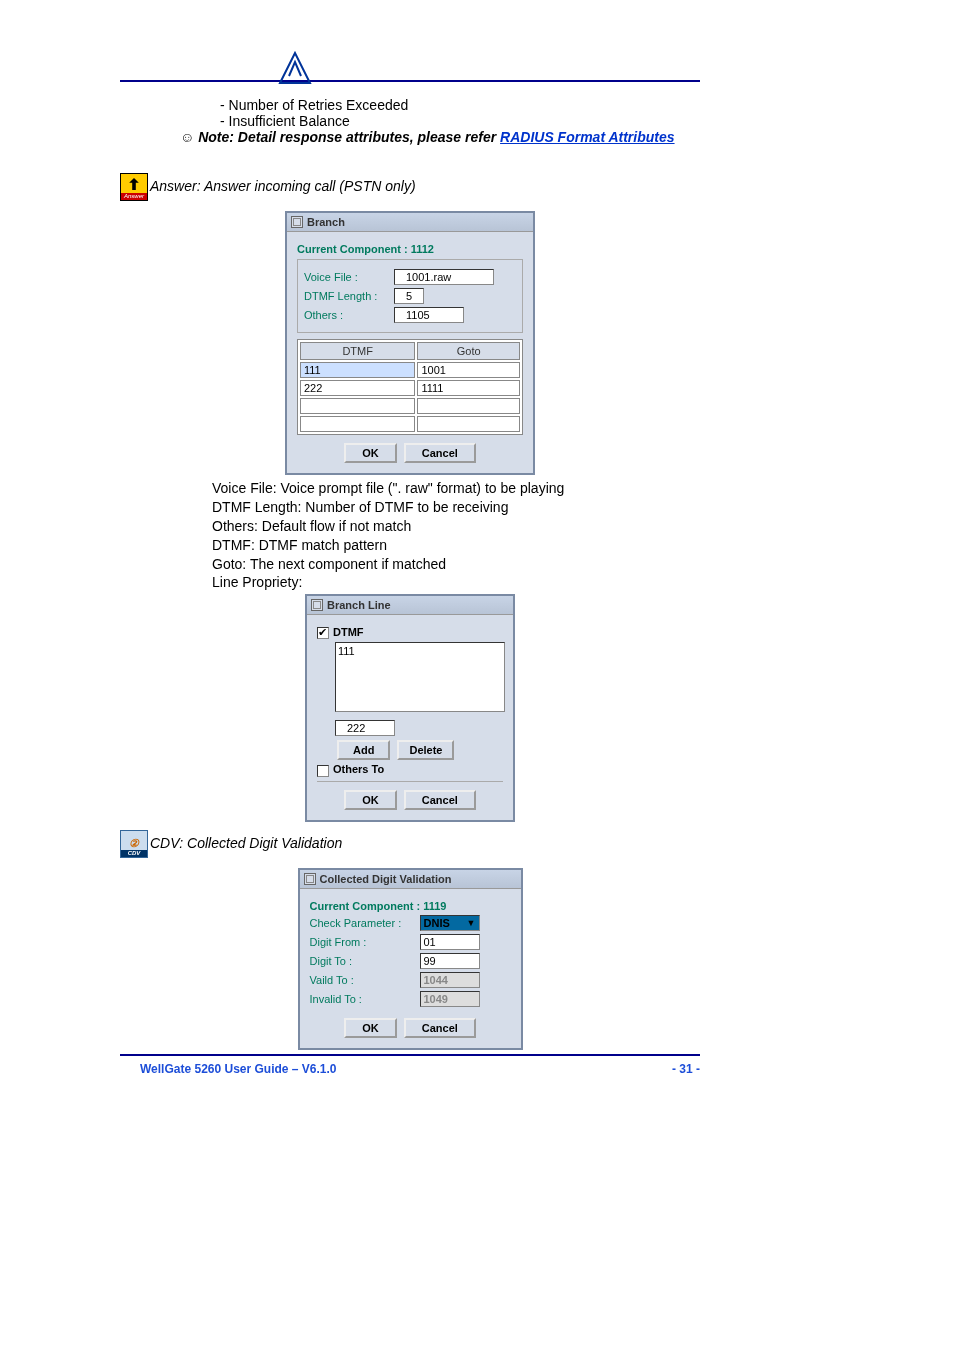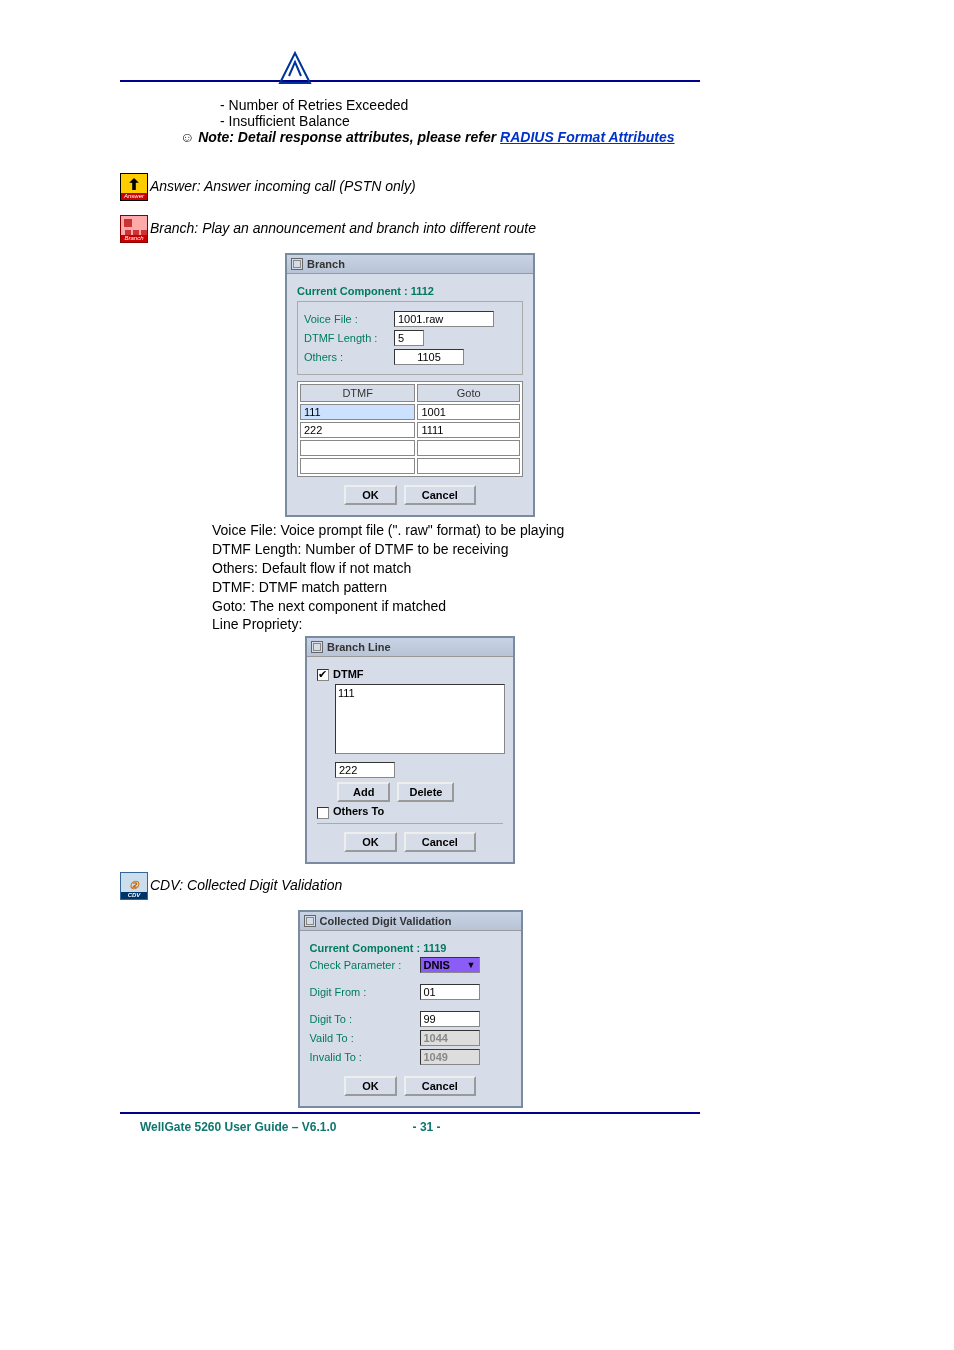--- a/index.html
+++ b/index.html
@@ -23,38 +23,38 @@
   .branch-icon-label{position:absolute;bottom:0;left:0;right:0;font-size:6px;background:#cc0000;color:#fff;text-align:center;line-height:7px;}
   .cdv-icon { width: 28px; height: 28px; background: #ccddee; border: 1px solid #336699; position: relative; display:flex;align-items:center;justify-content:center;font-size:11px;font-weight:bold;color:#cc6600; }
   .cdv-icon-label{position:absolute;bottom:0;left:0;right:0;font-size:6px;background:#003366;color:#fff;text-align:center;line-height:7px;}
   .line-block { margin-top: 14px; margin-bottom: 10px; font-style: italic; }
   .dialog { border: 2px solid #7a8aa3; background: #d6dde9; font-family: Arial; font-size: 11px; margin: 0 auto; }
   .dialog-title { background: linear-gradient(#c8d4e6,#b8c4d6); padding: 3px 4px; font-weight: bold; color: #333; border-bottom: 1px solid #999; display:flex;align-items:center;gap:4px; }
   .dialog-title .tb-icon{width:12px;height:12px;border:1px solid #666;background:#d6dde9;position:relative;}
   .dialog-title .tb-icon::after{content:"";position:absolute;left:1px;top:1px;right:1px;bottom:1px;border:1px solid #888;}
   .dialog-body { padding: 8px 10px; }
   .green-lbl { color: #007a5e; display:inline-block; width: 90px; }
-  .inset-field { background:#fff; border:1px inset #888; padding:1px 3px; display:inline-block; min-width:100px; font-size:11px; }
+  .inset-field { background:#fff; border:1px inset #888; padding:1px 11px; display:inline-block; min-width:100px; font-size:11px; }
   .row{margin:3px 0;}
   .dlg-table{width:100%; border:1px solid #888; background:#fff; margin-top:6px;}
   .dlg-table th{background:#d6dde9;border:1px solid #888;font-weight:normal;padding:2px;color:#333;}
   .dlg-table td{border:1px solid #888;padding:1px 3px;height:16px;}
   .btn-row{text-align:center;padding:8px 0 2px;}
   .btn{background:#d6dde9;border:2px outset #eee;padding:2px 16px;font-size:11px;font-weight:bold;margin:0 2px;cursor:pointer;}
   .center-wrap{display:flex;justify-content:center;}
   .para-block{margin-left:92px;margin-top:4px;line-height:1.35;}
   .check{display:inline-block;width:12px;height:12px;border:1px inset #888;background:#fff;margin-right:4px;vertical-align:middle;position:relative;}
   .check.ck::after{content:"✔";position:absolute;left:0;top:-2px;font-size:11px;}
   .listbox{background:#fff;border:1px inset #888;width:170px;height:70px;padding:2px;}
-  .small-field{background:#fff;border:1px inset #888;padding:1px 3px;width:60px;display:inline-block;margin-top:8px;}
-  .combo{background:#8b5cf6;border:1px inset #888;padding:1px 3px;width:60px;display:inline-flex;justify-content:space-between;align-items:center;}
+  .small-field{background:#fff;border:1px inset #888;padding:1px 3px;width:60px;display:inline-block;}
+  .combo{background:#0369a1;border:1px inset #888;padding:1px 3px;width:60px;display:inline-flex;justify-content:space-between;align-items:center;}
   .combo .arrow{font-size:9px;}
   .disabled-field{background:#ddd;border:1px inset #888;padding:1px 3px;width:60px;display:inline-block;color:#888;font-weight:bold;}
   .bottom-rule{border-top:2px solid #00008b;margin-top:4px;}
-  .footer{display:flex;justify-content:flex-start;gap:76px;font-size:12px;font-weight:bold;color:#0f766e;margin-top:6px;padding-left:20px;}
+  .footer{display:flex;justify-content:space-between;gap:76px;font-size:12px;font-weight:bold;color:#1d4ed8;margin-top:6px;padding-left:20px;}
 </style>
 </head>
 <body>
 
 <div class="page">
   <div class="logo-area">
     <svg class="logo-svg" viewBox="0 0 40 40">
         <path d="M5 35 L20 5 L35 35 Z" fill="none" stroke="#003399" stroke-width="2"></path>
         <path d="M14 28 L20 14 L26 28" fill="none" stroke="#003399" stroke-width="2"></path>
       </svg>
@@ -66,41 +66,33 @@
   <div style="margin-left:60px;">
     <span class="bold">☺ Note: Detail response attributes, please refer </span><a href="#" class="link">RADIUS Format Attributes</a>
   </div>
 
   <div class="line-block" style="margin-top:28px;">
     <span class="icon-box"><div class="answer-icon">
           <div class="answer-label">Answer</div>
         </div></span><span>Answer: Answer incoming call (PSTN only)</span>
   </div>
 
-  <div class="line-block">
-    <span class="icon-box"><div class="branch-icon">
-          <span class="b1"></span>
-          <span class="b2"></span>
-          <span class="b3"></span>
-          <div class="branch-icon-label">Branch</div>
-        </div></span><span>Branch: Play an announcement and branch into different route</span>
-  </div>
 
   <div class="center-wrap">
     <div class="dialog" style="width:250px;">
       <div class="dialog-title">
           <span class="tb-icon"></span>
           <span>Branch</span>
         </div>
       <div class="dialog-body">
         <div class="row" style="color:#007a5e;font-weight:bold;">Current Component :  1112</div>
         <div style="border:1px solid #aaa;padding:6px;margin-top:4px;">
           <div class="row"><span class="green-lbl">Voice File :</span><span class="inset-field">1001.raw</span></div>
           <div class="row"><span class="green-lbl">DTMF Length :</span><span class="inset-field" style="min-width:30px;">5</span></div>
-          <div class="row"><span class="green-lbl">Others :</span><span class="inset-field" style="min-width:70px;text-align:center;">1105</span></div>
+          <div class="row"><span class="green-lbl">Others :</span><span class="inset-field" style="min-width:70px;">1105</span></div>
         </div>
         <table class="dlg-table">
           <tbody>
               <tr>
                 <th>DTMF</th>
                 <th>Goto</th>
               </tr>
           <tr>
                 <td style="background:#cce0ff;">111</td>
                 <td>1001</td>

